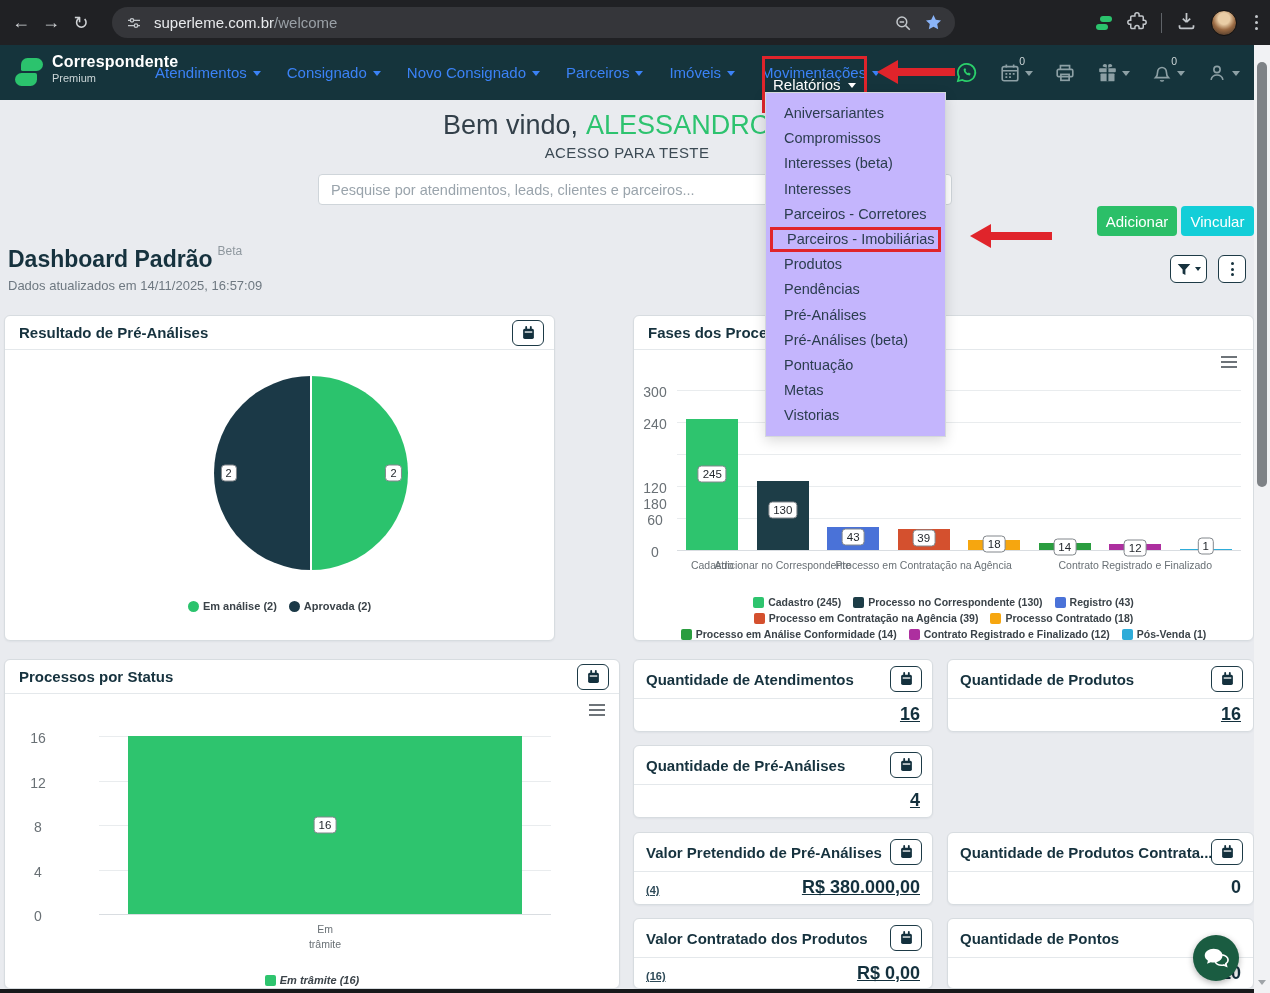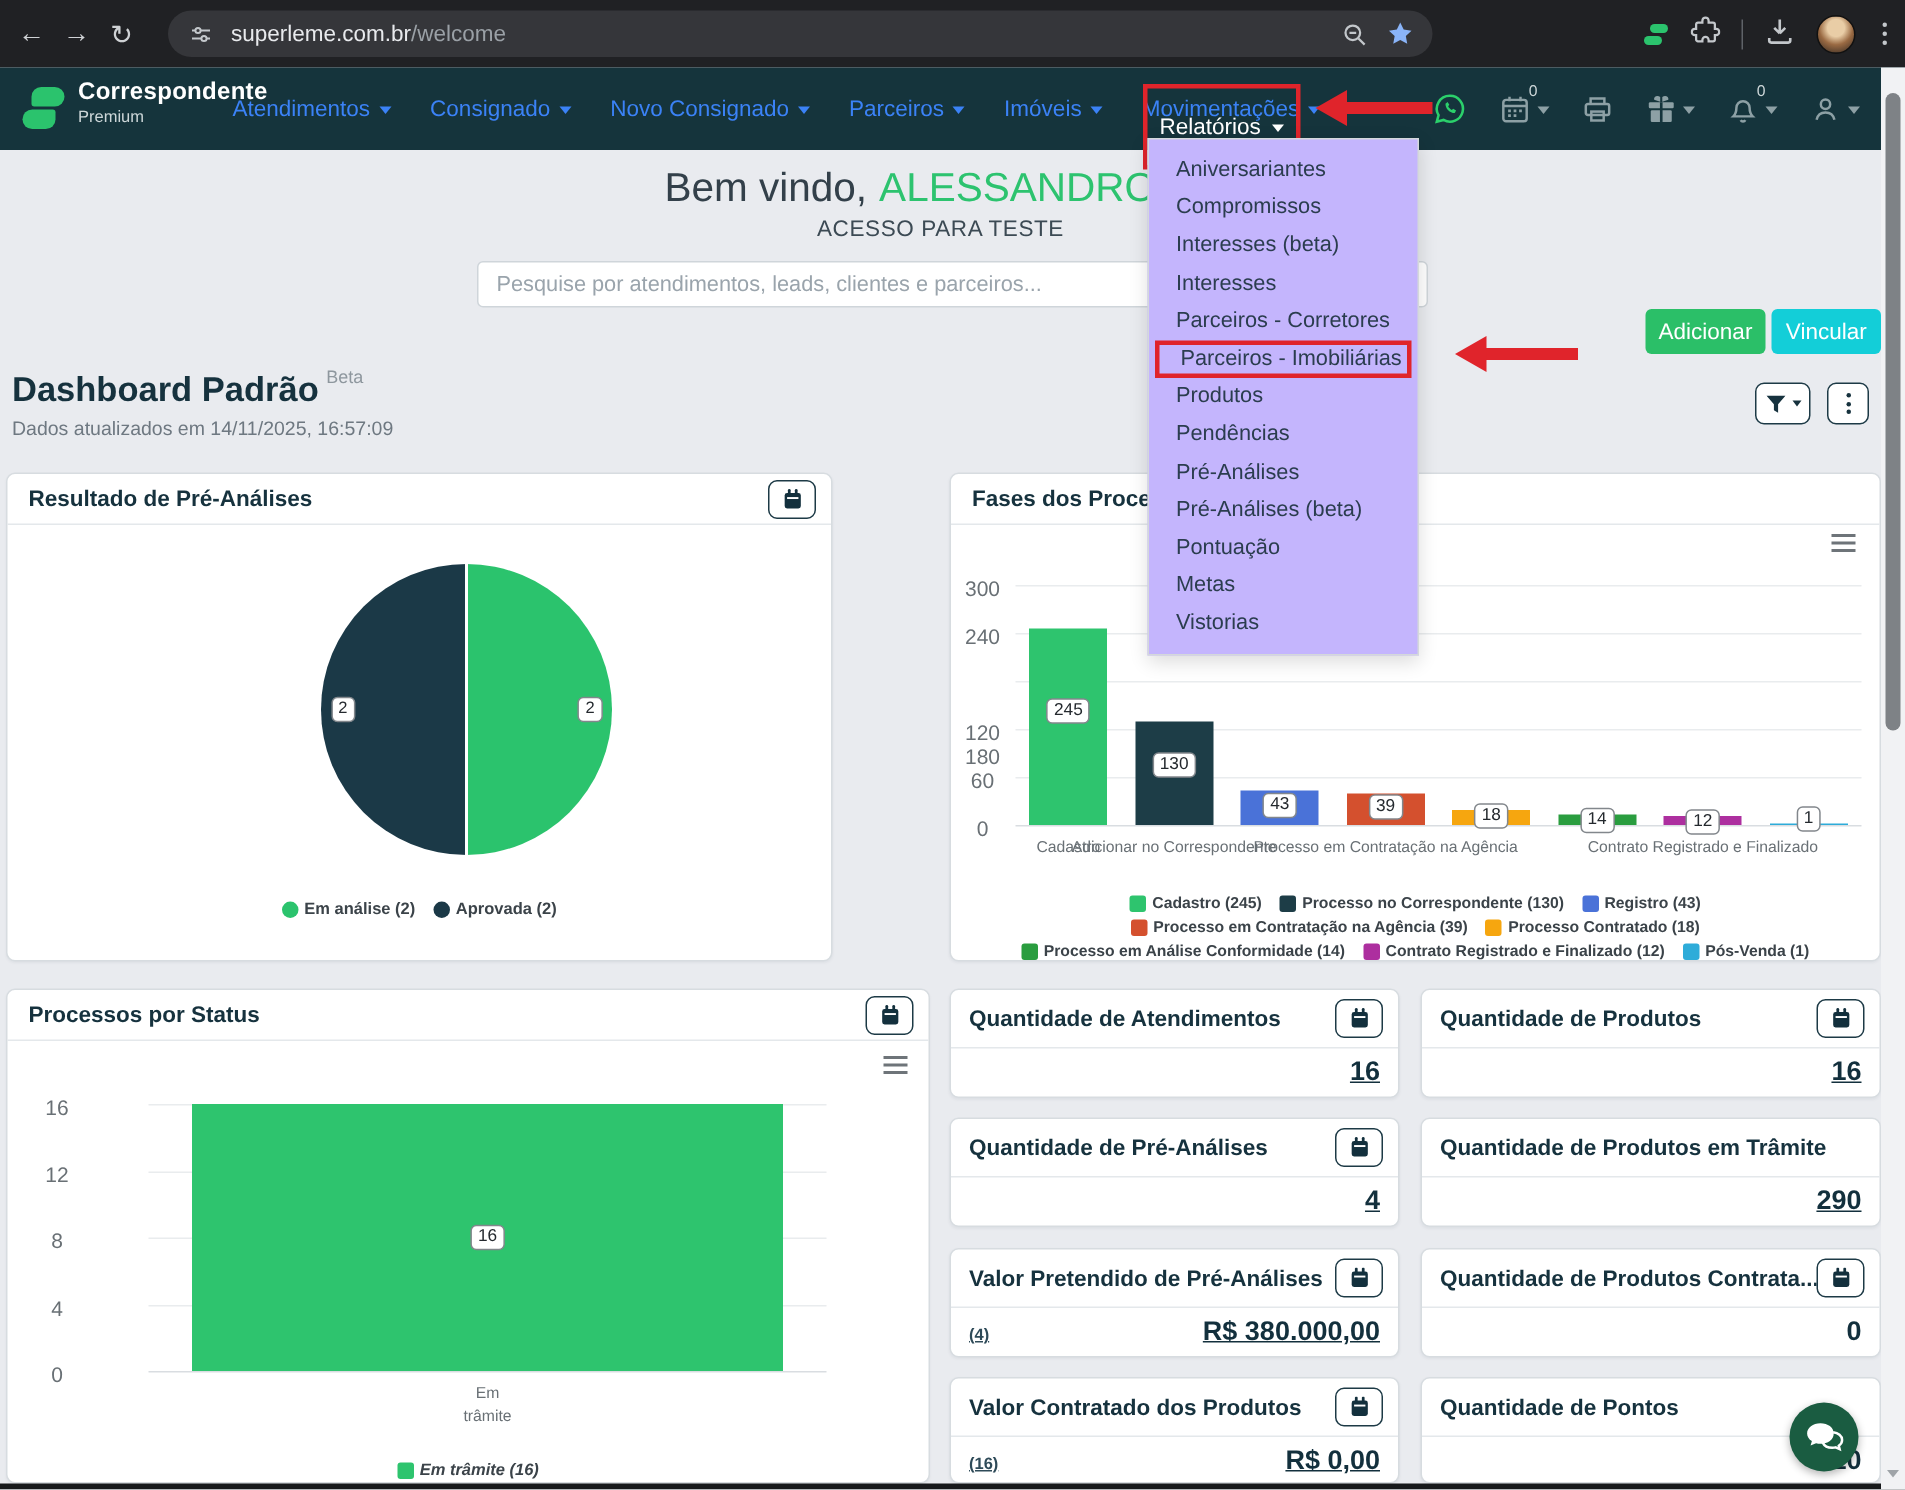--- a/index.html
+++ b/index.html
@@ -496,29 +496,20 @@
             <rect x="14.6" y="0" width="3.4" height="8" rx="1.7" fill="currentColor"></rect>
             <rect x="5" y="10" width="14" height="2.4" fill="#fff"></rect>
           </svg>
         </button>
       </div>
       <div class="stat-value-row">
         <span></span>
         <a class="stat-value link">4</a>
       </div>
     </div>
-    <div class="card" style="left: 947px; top: 745px; width: 307px; height: 73px;">
-      <div class="stat-header">
-        <span class="stat-title">Quantidade de Produtos em Trâmite</span>
-      </div>
-      <div class="stat-value-row">
-        <span></span>
-        <a class="stat-value link">290</a>
-      </div>
-    </div>
     <div class="card" style="left: 633px; top: 832px; width: 300px; height: 73px;">
       <div class="stat-header">
         <span class="stat-title">Valor Pretendido de Pré-Análises</span>
         <button class="cal-btn">
           <svg width="13" height="14" viewBox="0 0 24 26">
             <rect x="2" y="5" width="20" height="19" rx="3" fill="currentColor"></rect>
             <rect x="6" y="0" width="3.4" height="8" rx="1.7" fill="currentColor"></rect>
             <rect x="14.6" y="0" width="3.4" height="8" rx="1.7" fill="currentColor"></rect>
             <rect x="5" y="10" width="14" height="2.4" fill="#fff"></rect>
           </svg>

